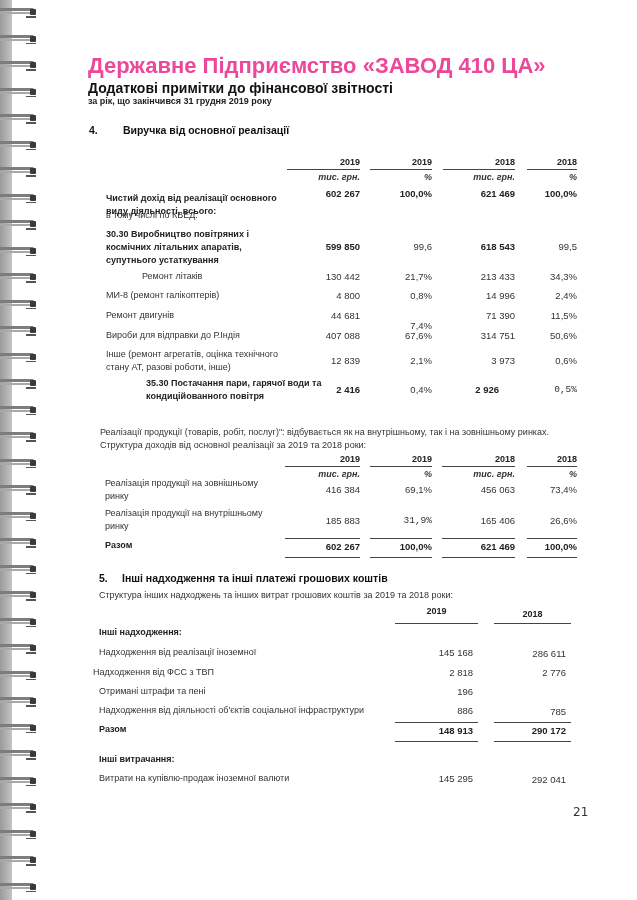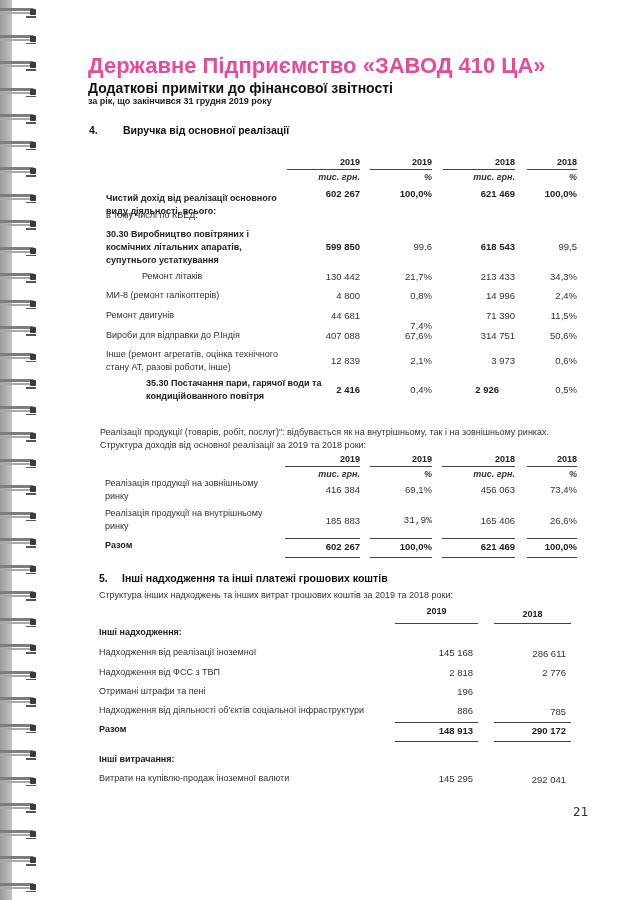--- a/index.html
+++ b/index.html
@@ -307,21 +307,21 @@
   <div class="abs t label2" style="left:106px; width:190px; top:348px;">Інше (ремонт агрегатів, оцінка технічного стану АТ, разові роботи, інше)</div>
   <div class="abs num" style="left:287px; width:73px; top:355px;">12 839</div>
   <div class="abs num" style="left:370px; width:62px; top:355px;">2,1%</div>
   <div class="abs num" style="left:443px; width:72px; top:355px;">3 973</div>
   <div class="abs num" style="left:527px; width:50px; top:355px;">0,6%</div>
 
   <div class="abs tb label2" style="left:106px; width:180px; top:377px;margin-left:40px;">35.30 Постачання пари, гарячої води та кондиційованного повітря</div>
   <div class="abs numb" style="left:287px; width:73px; top:384px;">2 416</div>
   <div class="abs num" style="left:370px; width:62px; top:384px;">0,4%</div>
   <div class="abs numb" style="left:427px; width:72px; top:384px;">2 926</div>
-  <div class="abs num" style="left:527px; width:50px; top:384px;">0,5%</div>
+  <div class="abs num" style="left:527px; width:50px; top:384px;font-family:Liberation Mono, monospace;">0,5%</div>
 </div>
 
 <div class="abs para" style="left:100px; top:427px;">Реалізації продукції (товарів, робіт, послуг)": відбувається як на  внутрішньому, так і на зовнішньому ринках.</div>
 <div class="abs para" style="left:100px; top:440px;">Структура доходів від основної реалізації за 2019 та 2018 роки:</div>
 
 <div>
   <div class="abs hdr" style="left:285px; width:75px; top:454px;">2019</div>
   <div class="abs hdr" style="left:370px; width:62px; top:454px;">2019</div>
   <div class="abs hdr" style="left:442px; width:73px; top:454px;">2018</div>
   <div class="abs hdr" style="left:527px; width:50px; top:454px;">2018</div>
@@ -370,21 +370,21 @@
   <div class="abs hdr" style="left:494px; width:77px; top:609px; text-align:center;">2018</div>
   <div class="line" style="left:395px; width:83px; top:623px;"></div>
   <div class="line" style="left:494px; width:77px; top:623px;"></div>
 
   <div class="abs tb" style="left:99px; top:627px;">Інші надходження:</div>
 
   <div class="abs t" style="left:99px; top:647px;">Надходження від реалізації іноземної</div>
   <div class="abs num" style="left:395px; width:78px; top:647px;">145 168</div>
   <div class="abs num" style="left:494px; width:72px; top:648px;">286 611</div>
 
-  <div class="abs t" style="left:99px; top:667px;">Надходження від ФСС з ТВП</div>
+  <div class="abs t" style="left:93px; top:667px;">Надходження від ФСС з ТВП</div>
   <div class="abs num" style="left:395px; width:78px; top:667px;">2 818</div>
   <div class="abs num" style="left:494px; width:72px; top:667px;">2 776</div>
 
   <div class="abs t" style="left:99px; top:686px;">Отримані штрафи та пені</div>
   <div class="abs num" style="left:395px; width:78px; top:686px;">196</div>
   <div class="abs num" style="left:494px; width:72px; top:686px;"></div>
 
   <div class="abs t" style="left:99px; top:705px;">Надходження від діяльності об'єктів соціальної інфраструктури</div>
   <div class="abs num" style="left:395px; width:78px; top:705px;">886</div>
   <div class="abs num" style="left:494px; width:72px; top:706px;">785</div>

